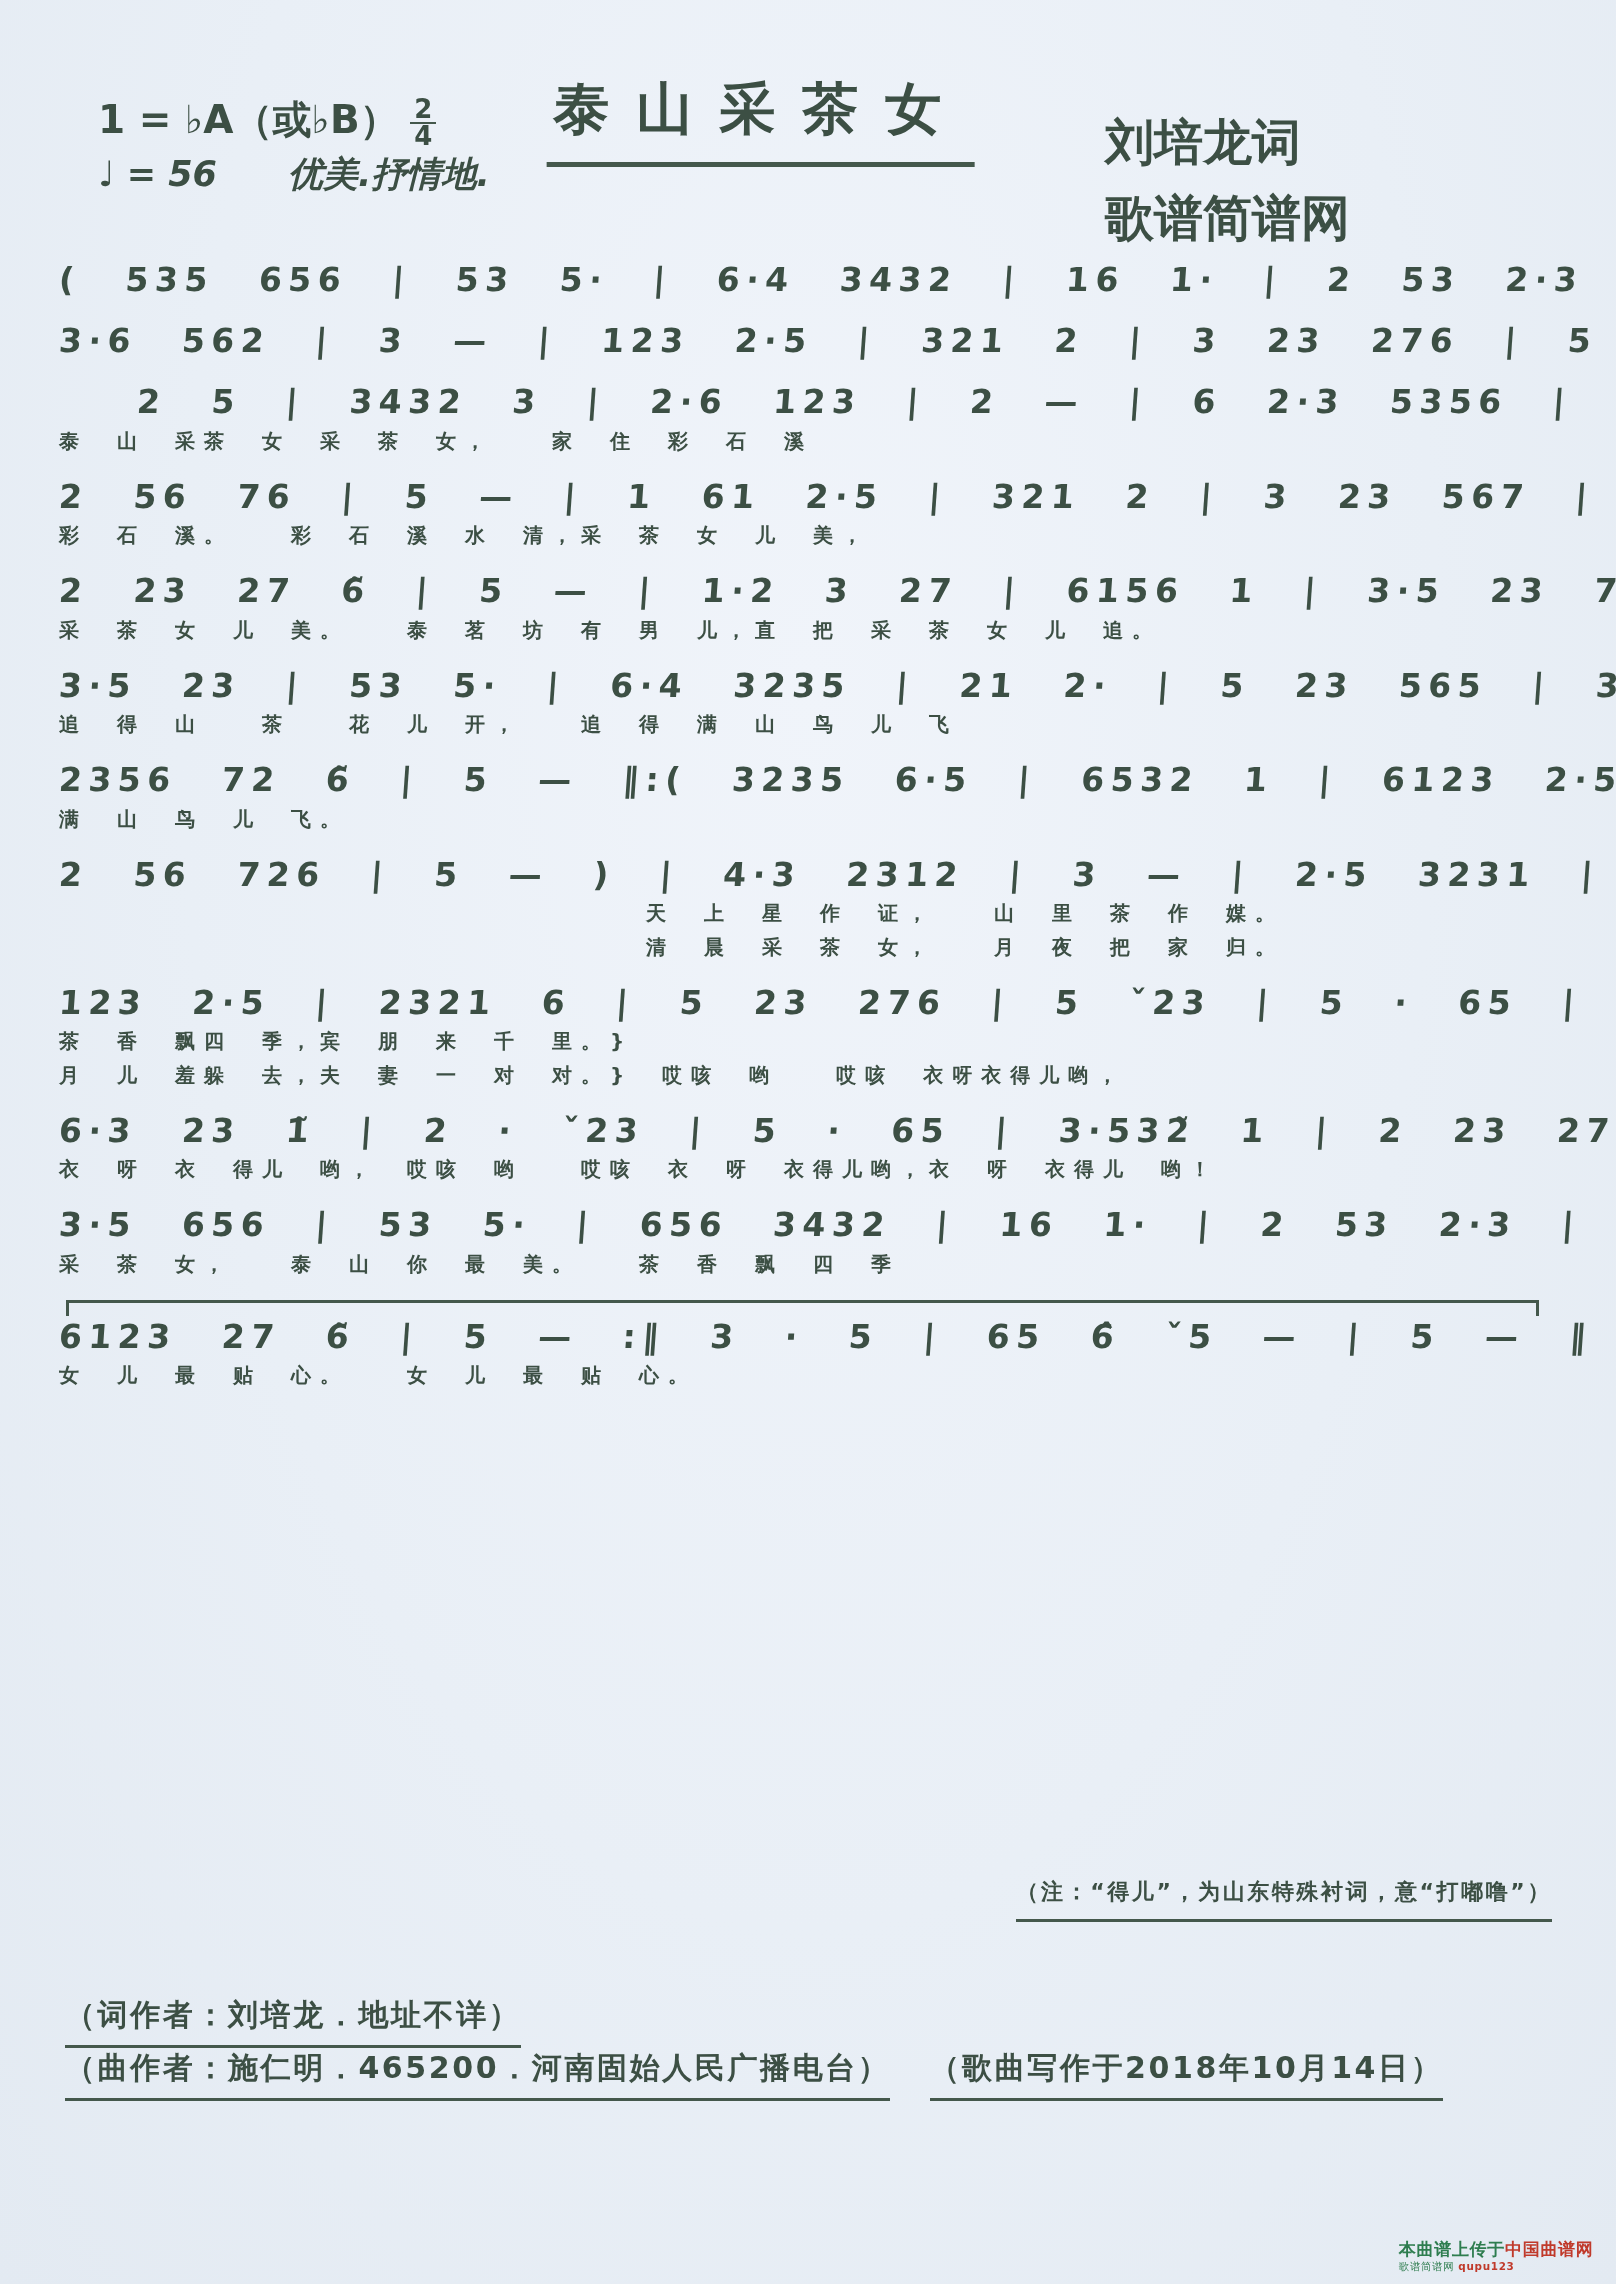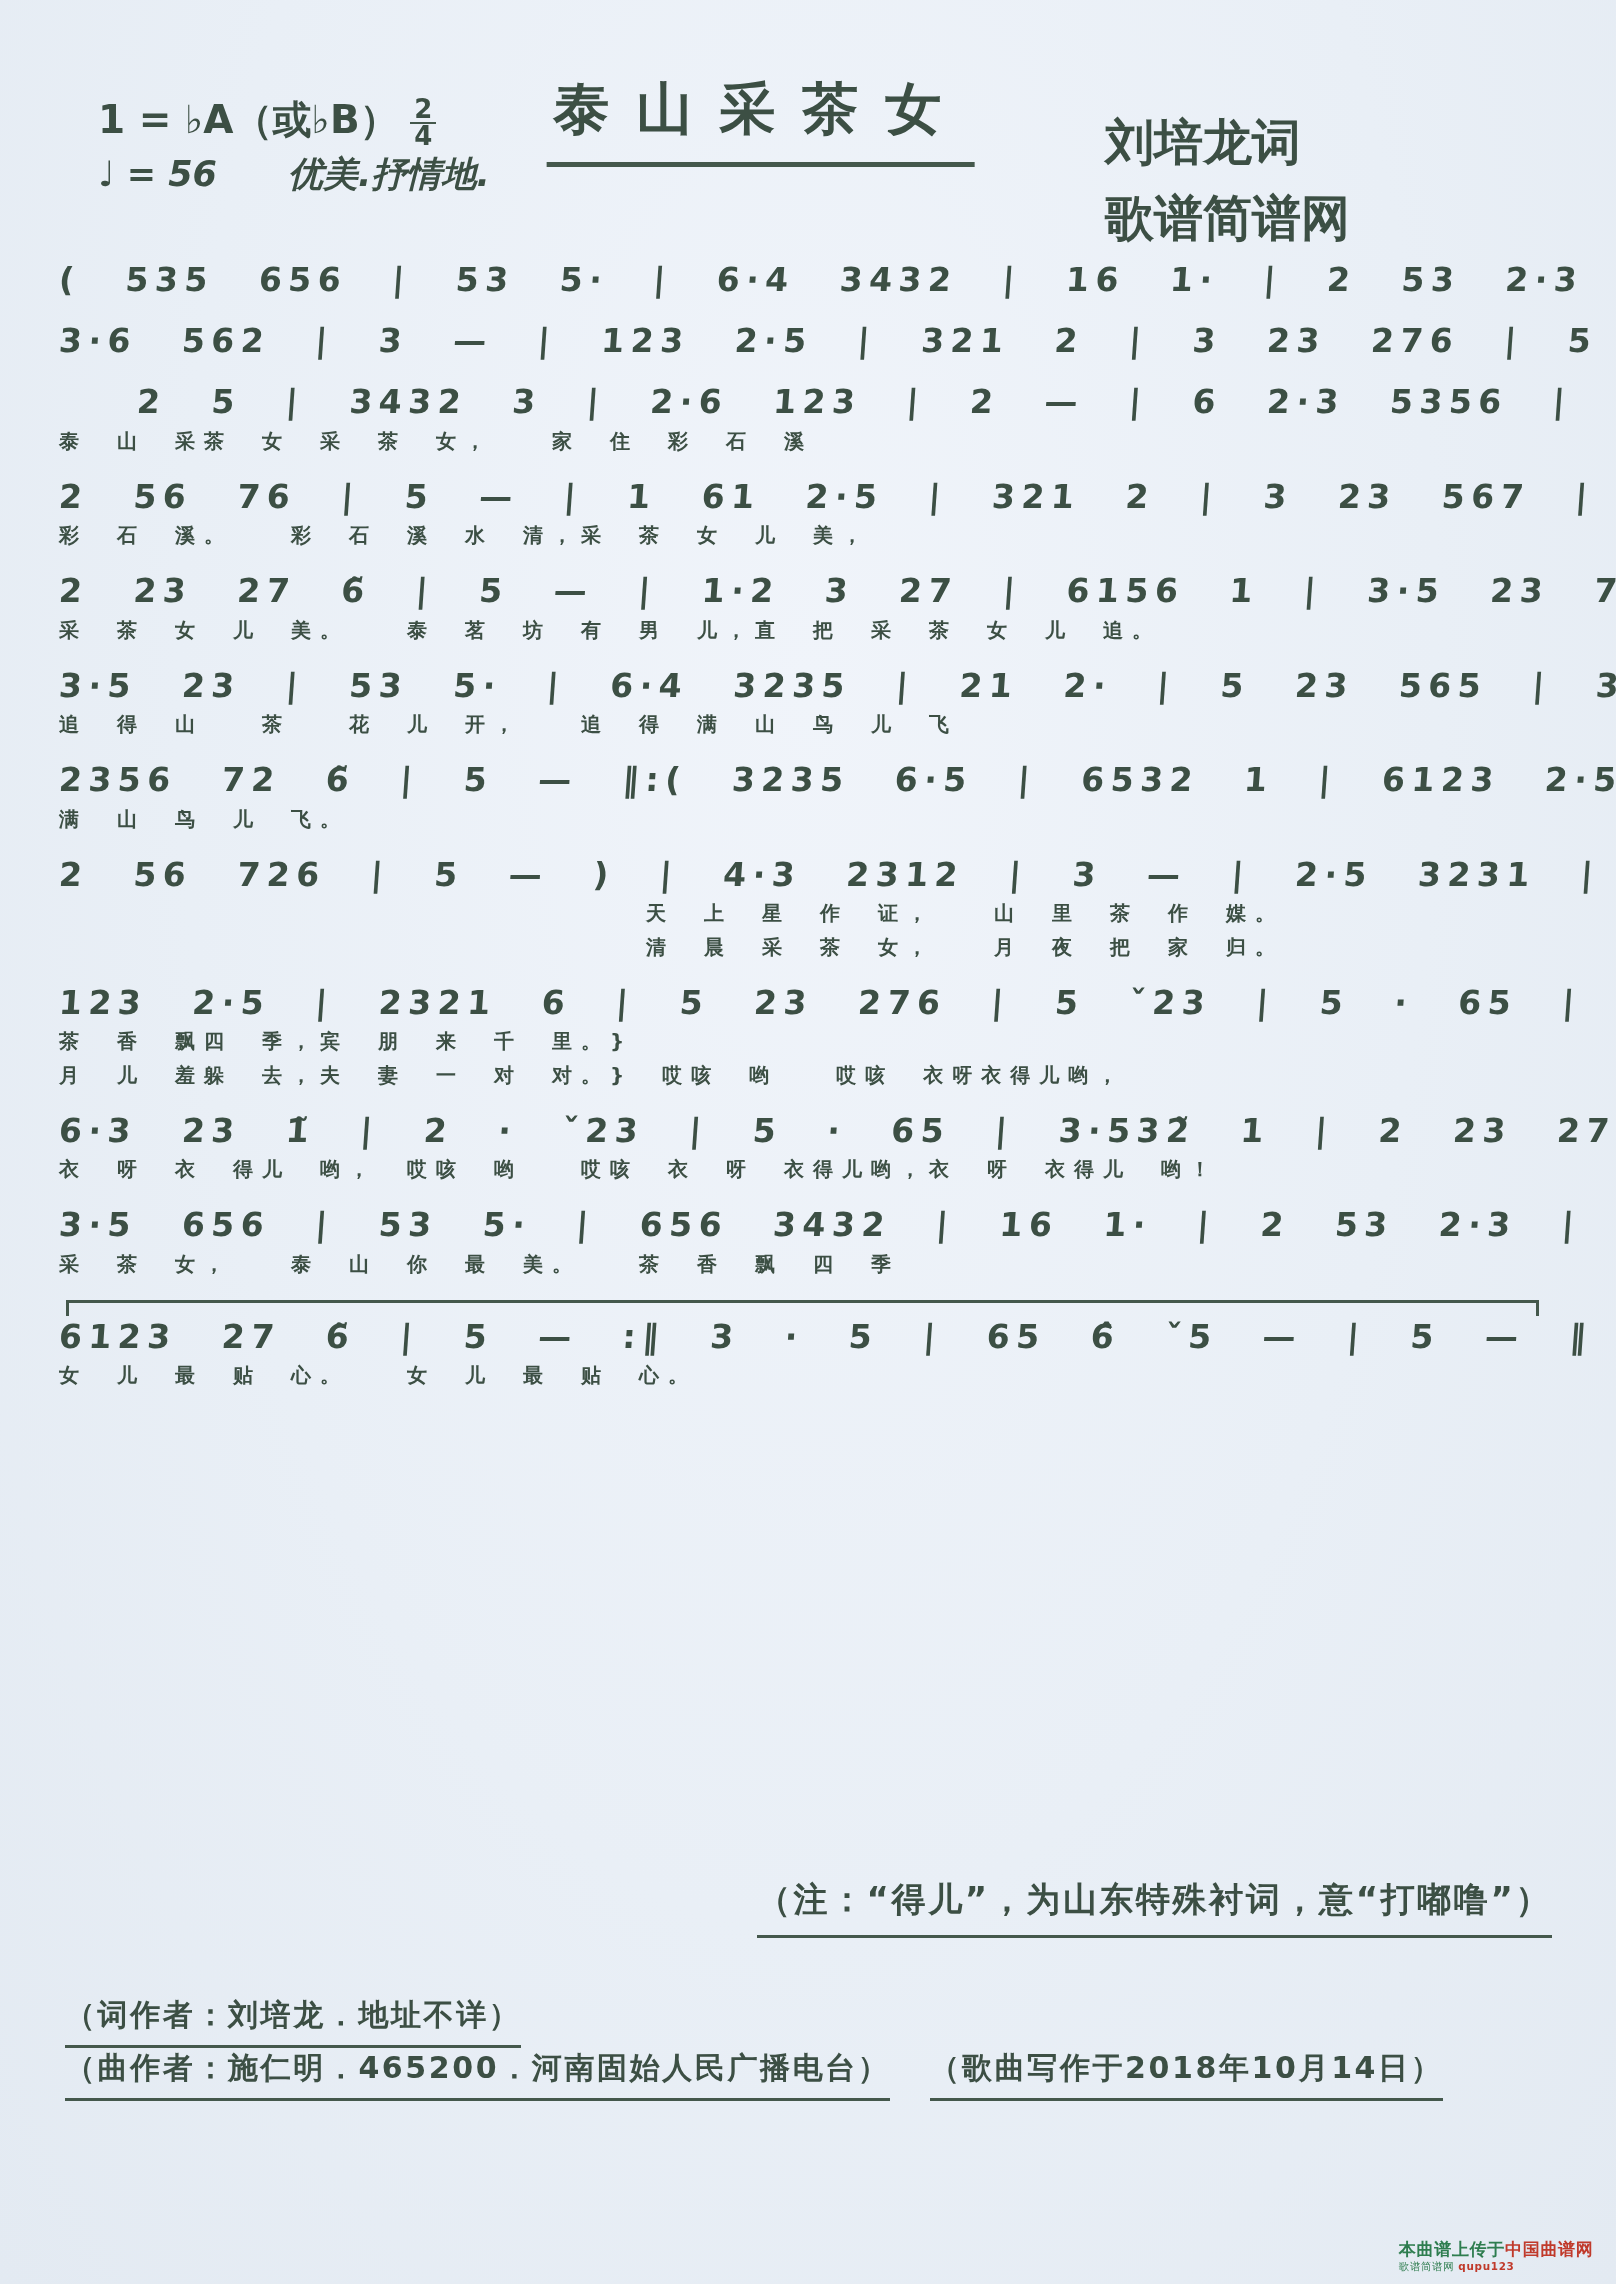--- a/index.html
+++ b/index.html
@@ -45,21 +45,21 @@
   .indent-mid{padding-left:587px;}
   .indent-small{padding-left:78px;}
   .rit-wrap{position:relative;padding-top:17px;}
   .rit-line{
     position:absolute;top:0;left:6.5px;right:26px;height:13px;
     border-top:3.3px solid #44584c;border-left:3.3px solid #44584c;border-right:3.3px solid #44584c;
   }
   
   .footnote-note{
     position:absolute;right:65px;top:1877px;
-    font-size:34px;font-weight:bold;letter-spacing:2.6px;
+    font-size:22px;font-weight:bold;letter-spacing:2.6px;
     border-bottom:3.9px solid #44584c;padding-bottom:11.7px;
   }
   .footer-authors{position:absolute;left:65px;top:1995px;font-size:30px;font-weight:bold;letter-spacing:2.6px;}
   .author-line{border-bottom:3.9px solid #44584c;padding-bottom:9px;display:inline-block;}
   .composer-row{white-space:nowrap;}
   .composer-row .author-line{margin-right:26px;}
   
   .watermark{
     position:absolute;right:23.5px;bottom:11.7px;text-align:left;
     font-size:17px;line-height:1.2;letter-spacing:0.7px;

